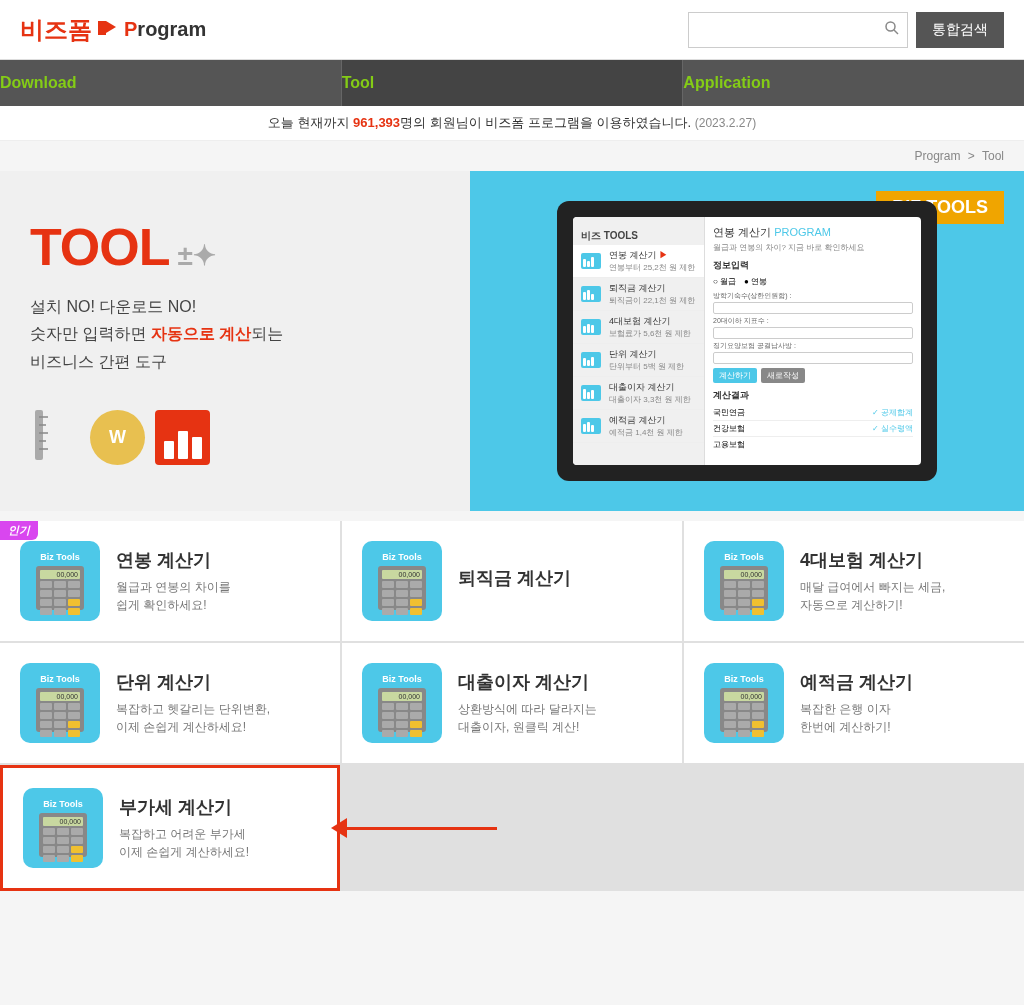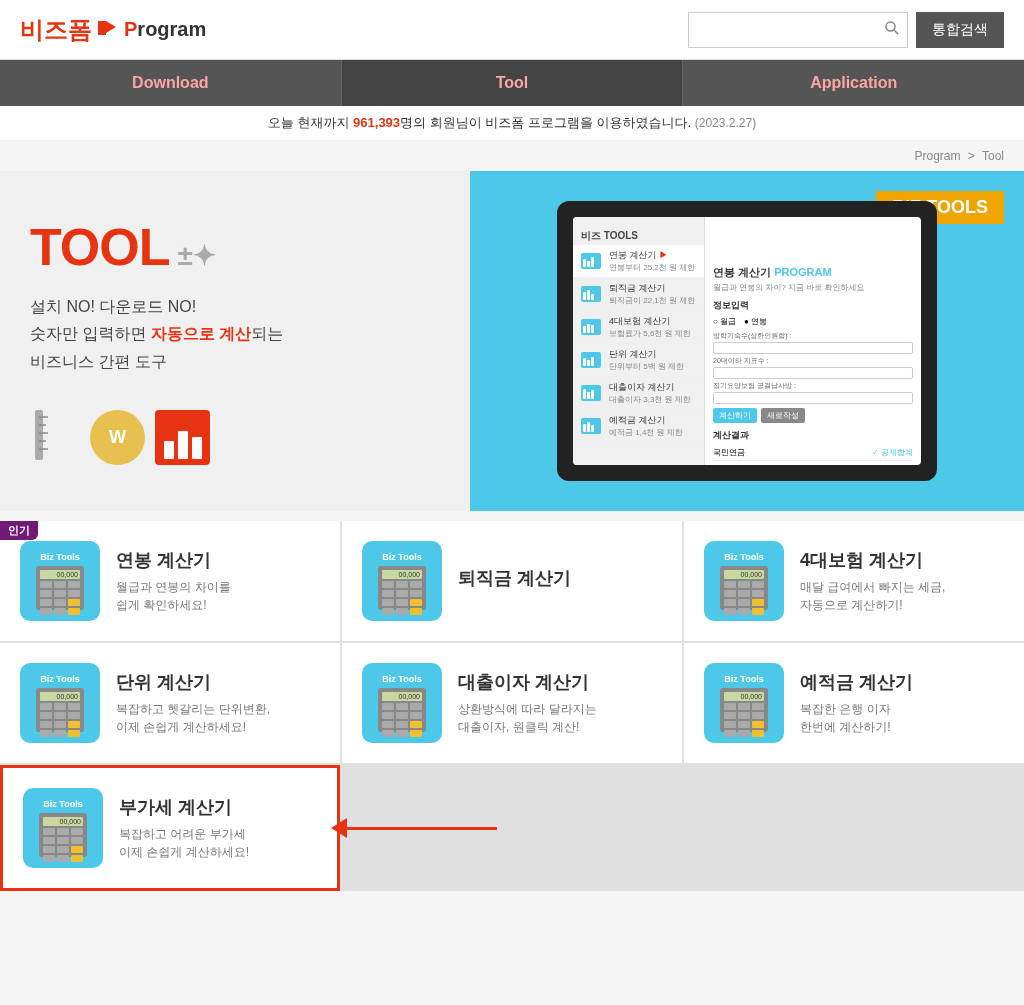--- a/index.html
+++ b/index.html
@@ -70,22 +70,21 @@
       height: 36px;
     }
 
     
     .nav-bar {
       background: #555;
       display: flex;
     }
     .nav-item {
       flex: 1;
-      text-align: center;
-      color: #fca5a5;
+      color: #84cc16;
       padding: 14px 0;
       font-size: 16px;
       font-weight: bold;
       cursor: pointer;
       border-right: 1px solid #666;
     }
     .nav-item:last-child { border-right: none; }
     .nav-item.active { background: #444; }
 
     
@@ -300,26 +299,27 @@
       font-size: 12px;
       color: #777;
       line-height: 1.5;
     }
 
     
     .popular-badge {
       position: absolute;
       top: 0;
       left: 0;
-      background: #701a75;
+      background: #d946ef;
       color: #fff;
       font-size: 11px;
       font-weight: bold;
       padding: 2px 8px;
       border-radius: 0 0 6px 0;
+      font-style: italic;
     }
   </style>
 </head>
 <body>
 
 <div class="header">
   <div class="logo-area">
     <span class="logo-biz">비즈폼</span>
     <span style="display:inline-flex;align-items:center;margin-right:2px;">
       <svg width="22" height="22" viewBox="0 0 22 22">
@@ -444,21 +444,21 @@
             <div class="item-icon">
               <div class="item-icon-bar" style="width:3px;height:8px;"></div>
               <div class="item-icon-bar" style="width:3px;height:10px;"></div>
               <div class="item-icon-bar" style="width:3px;height:7px;"></div>
             </div>
             <div style="font-size:9px;">예적금 계산기<br><span style="font-size:8px;color:#888;">예적금 1,4천 원 제한</span></div>
           </div>
         </div>
 
         <div class="tablet-main">
-          <div style="font-size:11px;font-weight:bold;color:#333;margin-bottom:2px;margin-top:40px;">연봉 계산기 <span style="color:#4dc8e8;">PROGRAM</span></div>
+          <div style="font-size:11px;font-weight:normal;color:#333;margin-bottom:2px;">연봉 계산기 <span style="color:#4dc8e8;">PROGRAM</span></div>
           <div style="font-size:8px;color:#888;margin-bottom:6px;">월급과 연봉의 차이? 지금 바로 확인하세요</div>
           <div style="font-size:9px;font-weight:bold;color:#333;margin-bottom:4px;">정보입력</div>
           <div style="display:flex;gap:8px;margin-bottom:4px;font-size:8px;">
             <span>○ 월급</span>
             <span>● 연봉</span>
           </div>
           <div style="margin-bottom:2px;">
             <div style="font-size:7px;color:#666;margin-bottom:1px;">방학기숙수(상한인원합) :</div>
             <div class="tablet-field"></div>
           </div>

